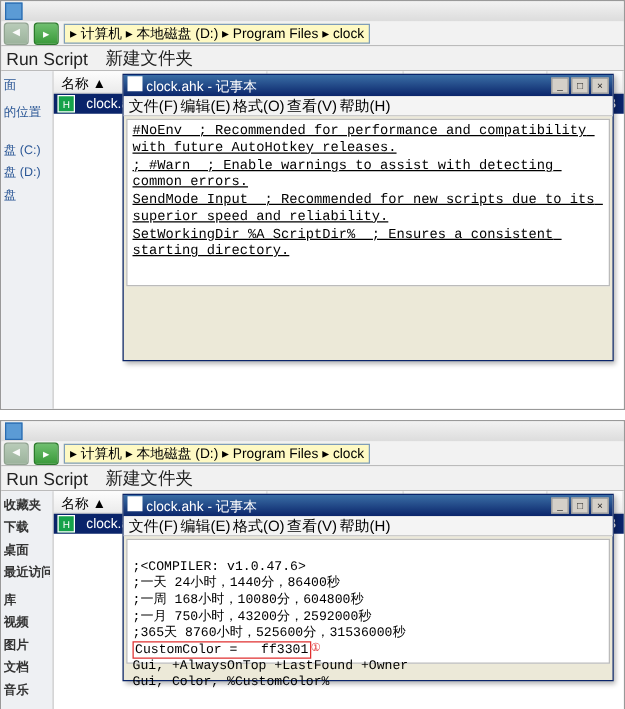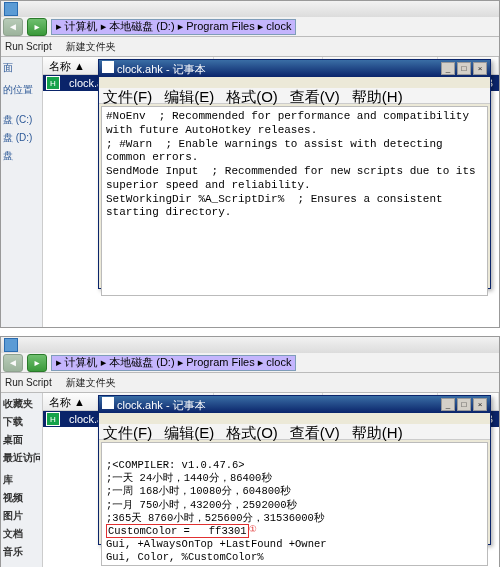--- a/index.html
+++ b/index.html
@@ -3,40 +3,40 @@
 <meta charset="utf-8">
 <style>
 * { box-sizing: border-box; margin: 0; padding: 0; }
 body { font-family: "SimSun", "Tahoma", sans-serif; font-size: 11px; background: #fff; width: 500px; }
 .shot { position: relative; background: #e8e8e8; border: 1px solid #999; margin-bottom: 8px; }
 .titlebar { background: linear-gradient(#f2f2f2,#dcdcdc); height: 16px; display: flex; align-items: center; }
 .titlebar .sys { width: 14px; height: 14px; background: #5b9bd5; margin: 0 3px; border: 1px solid #2b6cb0; }
 .addressbar { background: #f2f2f2; height: 20px; display: flex; align-items: center; border-bottom: 1px solid #bbb; gap:4px; padding:0 2px;}
 .navbtn { width: 20px; height: 18px; background: linear-gradient(#6fbf6f,#3a9a3a); border-radius: 3px; border:1px solid #2a7a2a; display:flex; align-items:center; justify-content:center; color:#fff; font-size:10px;}
 .navbtn.disabled { filter:grayscale(0.6) opacity(0.6);}
-.addrtext { background:#c4b5fd; border:1px solid #7f9db9; height:16px; flex:0 0 auto; padding:0 4px; font-size:11px; display:flex; align-items:center;}
+.addrtext { background:#fef9c3; border:1px solid #7f9db9; height:16px; flex:0 0 auto; padding:0 4px; font-size:11px; display:flex; align-items:center;}
 .toolbar { background:#f1f1f1; height:20px; display:flex; align-items:center; border-bottom:1px solid #bbb; padding:0 4px; gap:14px;}
-.toolbar span { font-size:10px; color:#222;text-align:center; }
+.toolbar span { font-size:14px; color:#222;text-align:center; }
 .explorer-body { display:flex; min-height:60px; background:#fff;}
 .sidebar { width:42px; border-right:1px solid #ccc; background:#eef0f3; font-size:10px; padding:4px 2px;}
 .sidebar div { margin-bottom:4px; color:#2b5796; white-space:nowrap; overflow:hidden;}
 .main { flex:1; position:relative; }
 .colhdr { display:flex; background:linear-gradient(#fdfdfd,#ebebeb); border-bottom:1px solid #ccc; height:18px; font-size:11px;}
 .colhdr span { border-right:1px solid #ddd; padding:2px 6px;}
 .col-name{flex:2;} .col-date{flex:1.2;font-weight:bold;} .col-type{flex:1.3;} .col-size{flex:0.6;text-align:center;}
 .filerow { display:flex; align-items:center; background:#0a246a; color:#fff; height:16px; font-size:11px;}
 .filerow .ico { width:14px; height:14px; background:#15a24a; border:1px solid #fff; margin:0 3px; display:flex; align-items:center; justify-content:center; font-size:8px;}
 .filerow span { padding:0 6px;}
 .filerow .col-name{flex:2;} .filerow .col-date{flex:1.2;} .filerow .col-type{flex:1.3;} .filerow .col-size{flex:0.6; text-align:right;}
 .inner-window { position:absolute; left:55px; top:2px; right:8px; border:1px solid #0a246a; background:#ece9d8; box-shadow:2px 2px 4px rgba(0,0,0,.3);}
 .inner-title { background:linear-gradient(#3a6ea5,#0a246a); color:#fff; height:17px; display:flex; align-items:center; font-size:11px; padding:0 3px; justify-content:space-between;}
 .inner-title .ticon { width:12px; height:12px; background:#fff; display:inline-block; margin-right:3px;}
 .inner-title .wbtns { display:flex; gap:2px;}
 .inner-title .wbtn { width:14px; height:13px; background:#d4d0c8; border:1px solid #999; font-size:8px; display:flex; align-items:center; justify-content:center; color:#222;}
-.inner-menu { background:#f4f4f4; height:16px; display:flex; gap:12px; padding:0 4px; font-size:15px; border-bottom:1px solid #ccc;margin-top:11px;}
+.inner-menu { background:#f4f4f4; height:16px; display:flex; gap:2px; padding:0 4px; font-size:12px; border-bottom:1px solid #ccc;}
 .inner-menu span { color:#000;}
 .inner-body { background:#fff; font-family:"SimSun","Courier New",monospace; font-size:11px; padding:3px 4px; white-space:pre-wrap; line-height:1.25; border:1px solid #bbb; margin:2px;}
 .shot1 .main { height:270px;}
 .shot2 .main { height:180px;}
 .shot2 .inner-body { font-size:10.5px;}
 .hl-red { border:1px solid #e03030; padding:0 1px;}
 .hl-num { color:#e03030; font-size:9px; vertical-align:top;}
 .shot2 .sidebar{width:42px;}
 .shot2 .sidebar div{color:#333;font-weight:bold;}
 </style>
@@ -92,21 +92,21 @@
             <span class="wbtn">×</span>
           </span>
         </div>
         <div class="inner-menu">
           <span>文件(F)</span>
           <span>编辑(E)</span>
           <span>格式(O)</span>
           <span>查看(V)</span>
           <span>帮助(H)</span>
         </div>
-        <div class="inner-body" style="height:190px;">#NoEnv  ; Recommended for performance and compatibility with future AutoHotkey releases.
+        <div class="inner-body" style="height:134px;text-decoration:underline;">#NoEnv  ; Recommended for performance and compatibility with future AutoHotkey releases.
 ; #Warn  ; Enable warnings to assist with detecting common errors.
 SendMode Input  ; Recommended for new scripts due to its superior speed and reliability.
 SetWorkingDir %A_ScriptDir%  ; Ensures a consistent starting directory.</div>
       </div>
     </div>
   </div>
 </div>
 
 <div class="shot shot2">
   <div class="titlebar">
@@ -160,21 +160,21 @@
             <span class="wbtn">×</span>
           </span>
         </div>
         <div class="inner-menu">
           <span>文件(F)</span>
           <span>编辑(E)</span>
           <span>格式(O)</span>
           <span>查看(V)</span>
           <span>帮助(H)</span>
         </div>
-        <div class="inner-body" style="height:124px;">
+        <div class="inner-body" style="height:100px;">
 <span>;&lt;COMPILER: v1.0.47.6&gt;</span>
 <span>;一天 24小时，1440分，86400秒</span>
 <span>;一周 168小时，10080分，604800秒</span>
 <span>;一月 750小时，43200分，2592000秒</span>
 <span>;365天 8760小时，525600分，31536000秒</span>
 <span class="hl-red"><span>CustomColor = </span><span>  ff3301</span></span><span class="hl-num">①</span>
 <span>Gui, +AlwaysOnTop +LastFound +Owner</span>
 <span>Gui, Color, %CustomColor%</span>
 
 

